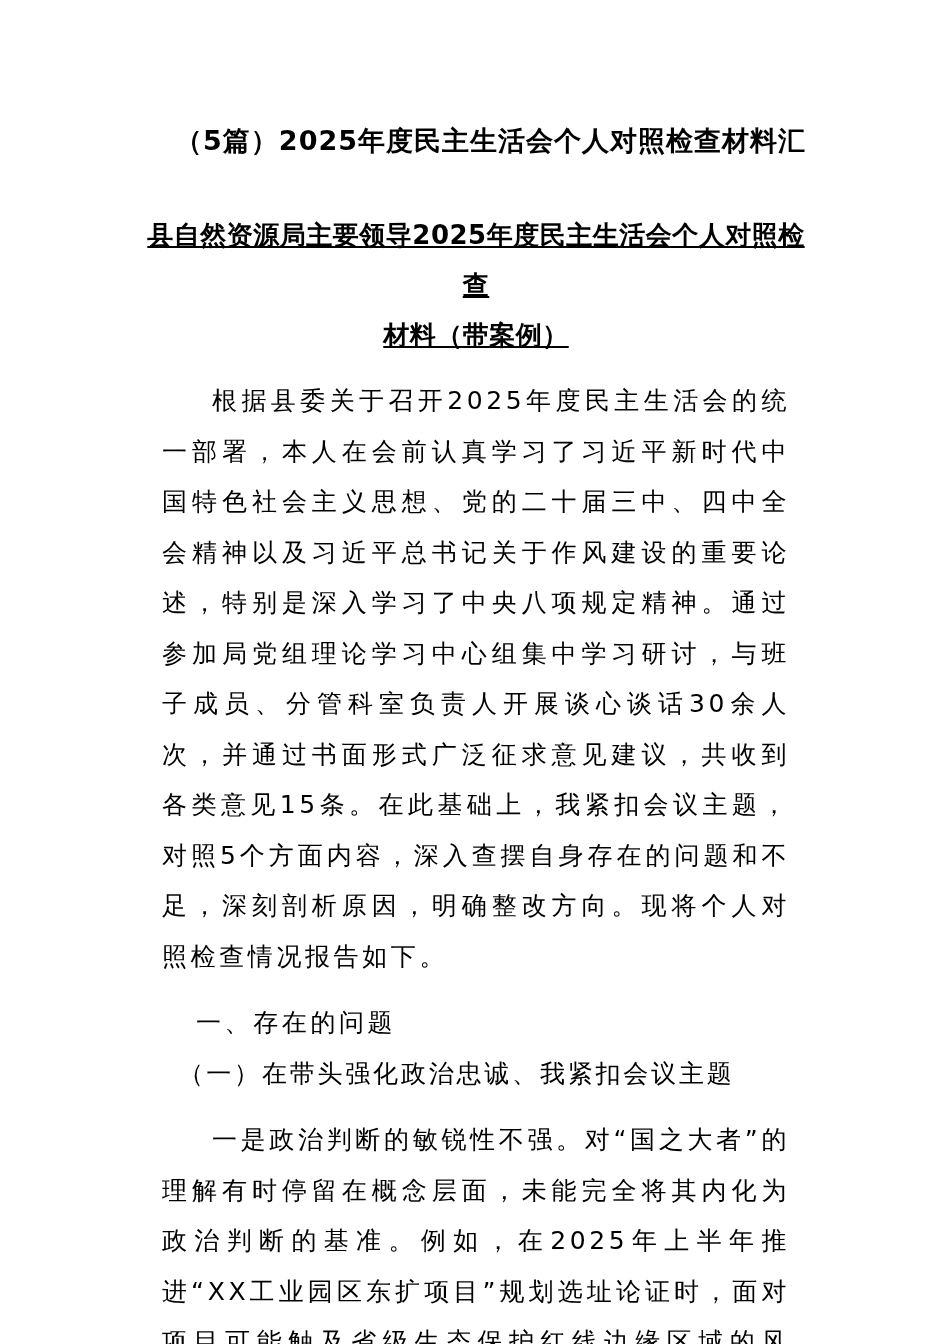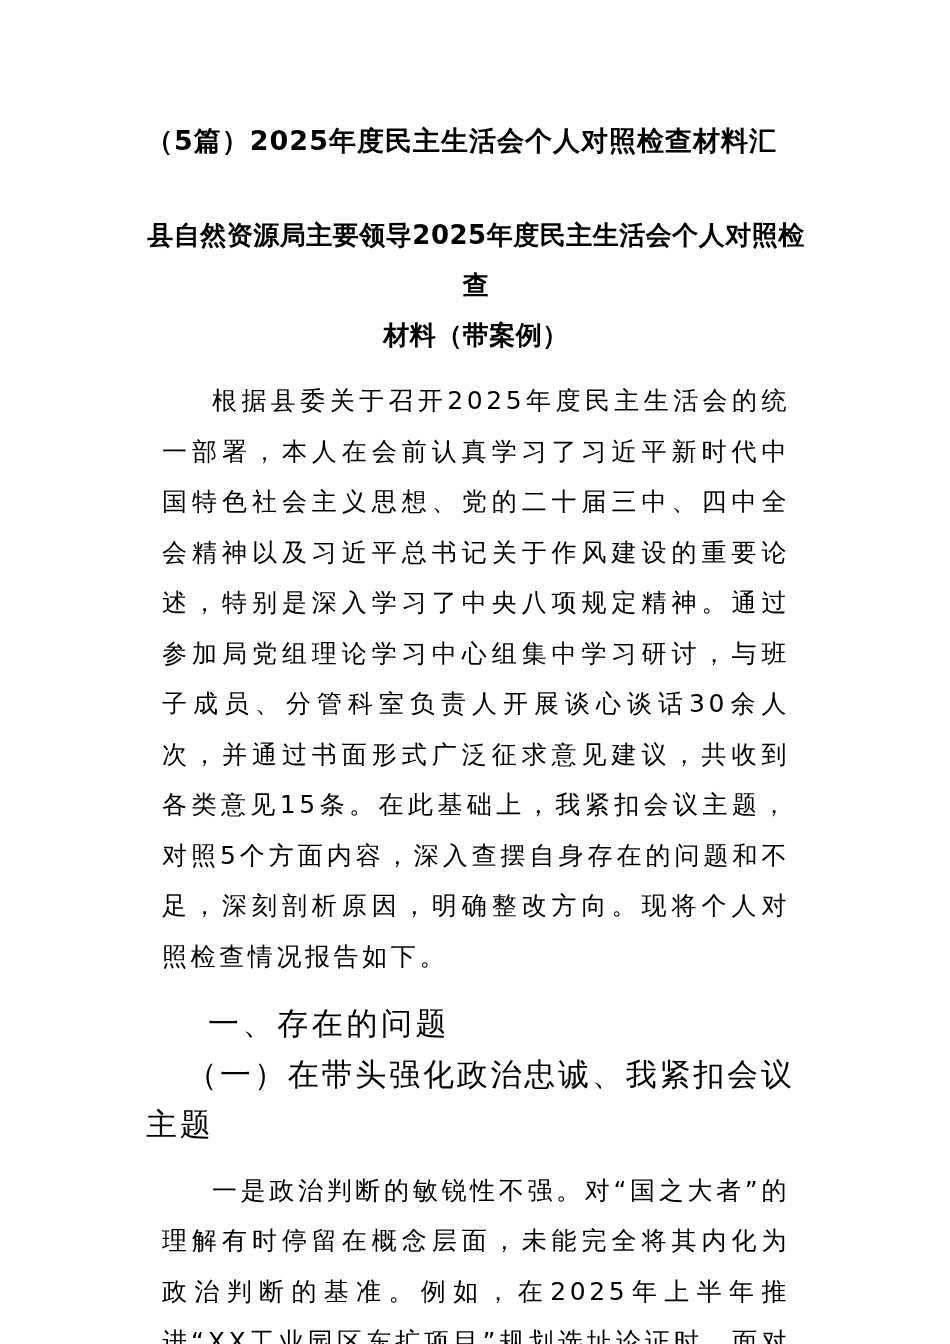--- a/index.html
+++ b/index.html
@@ -24,49 +24,50 @@
       background: #ffffff;
     }
     .content {
       position: absolute;
       left: 146px;
       top: 116px;
       width: 660px;
     }
     .doc-title {
       margin: 0;
-      text-align: left;
+      text-align: right;
       font-weight: bold;
       font-size: 27px;
       line-height: 50px;
       letter-spacing: 1px;
     }
     .section-title {
       margin: 0;
       margin-top: 44px;
       text-align: center;
       font-weight: bold;
       font-size: 26px;
       line-height: 50px;
       letter-spacing: 0.5px;
+      text-decoration: underline;
     }
     .body-text {
       margin: 16px;
       font-size: 25px;
       line-height: 50.5px;
       text-align: justify;
       text-align-last: left;
       letter-spacing: 3.6px;
     }
     .indent {
       text-indent: 2em;
     }
     .heading-1, .heading-2 {
       margin: 0;
-      font-size: 31px;
+      font-size: 25px;
       line-height: 50.5px;
       letter-spacing: 3.6px;
       text-indent: 2em;
     }
     .heading-2 {
       text-indent: 1.3em;
       letter-spacing: 2.8px;
     }
   </style>
 </head>

